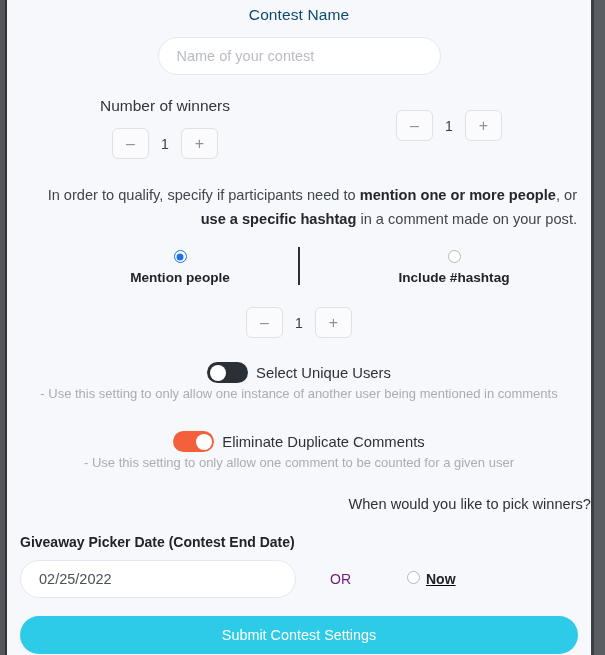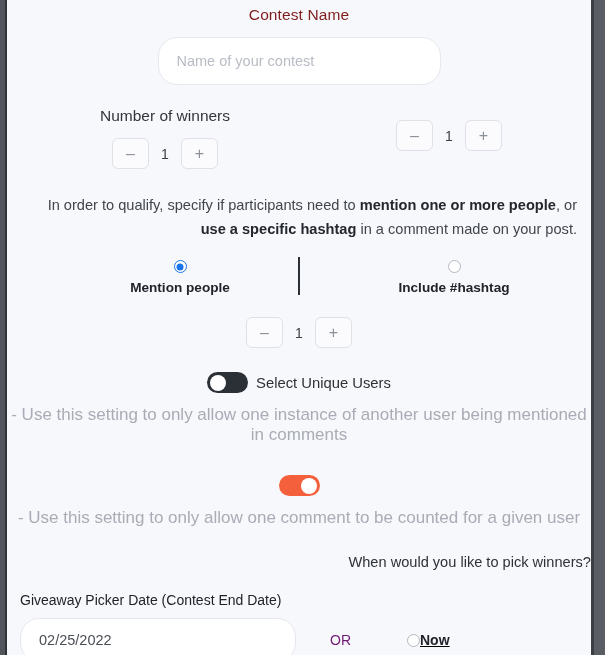--- a/index.html
+++ b/index.html
@@ -53,32 +53,32 @@
     left: 7px;
     top: 0;
     width: 584px;
     height: 655px;
     background: #f7f8fc;
     overflow: hidden;
   }
 
   .section-title {
     font-size: 15.5px;
-    color: #7f1d1d;
+    color: #0c4a6e;
     text-align: center;
     padding-top: 6px;
     letter-spacing: .1px;
   }
 
   .pill-input {
     display: block;
     box-sizing: border-box;
     margin: 13px auto 0 auto;
     width: 283px;
-    height: 48px;
+    height: 38px;
     border: 1px solid #e6e8ef;
     border-radius: 19px;
     background: #ffffff;
     font-family: "Liberation Sans", sans-serif;
     font-size: 14.5px;
     color: #1d4ed8;
     padding: 0 18px;
     outline: none;
   }
   .pill-input::placeholder { color: #b9bcc4; }
@@ -206,23 +206,23 @@
 
   
   .min-stepper-wrap { margin-top: 14px; }
   .hint {
     margin-top: 8px;
     text-align: center;
     font-size: 12.6px;
     color: #a9acb5;
   }
   .hint-wide {
-    margin-top: 12px;
-    text-align: center;
-    font-size: 17px;
+    margin-top: 3px;
+    text-align: center;
+    font-size: 13px;
     color: #a9acb5;
   }
 
   
   .toggle-row {
     display: flex;
     align-items: center;
     justify-content: center;
     gap: 8px;
   }
@@ -258,51 +258,52 @@
     margin-top: 26px;
     text-align: right;
     font-size: 14.6px;
     color: #2d3137;
   }
 
   
   .date-label {
     margin: 22px 0 8px 13px;
     font-size: 14px;
-    font-weight: normal;
+    font-weight: bold;
     color: #20242a;
   }
   .date-row {
     display: flex;
     align-items: center;
     margin-top: 10px;
     padding: 0 13px;
   }
   .date-input {
     box-sizing: border-box;
     width: 276px;
-    height: 44px;
+    height: 38px;
     border: 1px solid #e6e8ef;
     border-radius: 19px;
     background: #ffffff;
     font-family: "Liberation Sans", sans-serif;
     font-size: 14.5px;
     color: #4b4f56;
     padding: 0 18px;
     outline: none;
   }
   .or-text {
     margin-left: 34px;
     font-size: 14px;
     color: #701a75;
   }
   .now-wrap {
     margin-left: 56px;
     display: flex;
-    align-items: center;
+    align-items: flex-start;
+    gap: 6px;
     text-decoration: underline;
   }
   .now-label {
     font-size: 14px;
     font-weight: bold;
     color: #20242a;
   }
 
   
   .submit {
@@ -390,20 +391,21 @@
         <span class="toggle-label">Select Unique Users</span>
       </div>
       <div class="hint-wide">- Use this setting to only allow one instance of another user being mentioned in comments</div>
     </div>
 
     <div class="toggle-block-2">
       <div class="toggle-row">
         <div class="toggle on">
           <div class="knob"></div>
         </div>
+        <span class="toggle-label">Eliminate Duplicate Comments</span>
       </div>
       <div class="hint-wide">- Use this setting to only allow one comment to be counted for a given user</div>
     </div>
 
     <div class="question">When would you like to pick winners?</div>
 
     <div class="date-label">Giveaway Picker Date (Contest End Date)</div>
     <div class="date-row">
       <input class="date-input" type="text" value="02/25/2022" style="">
       <span class="or-text">OR</span>

